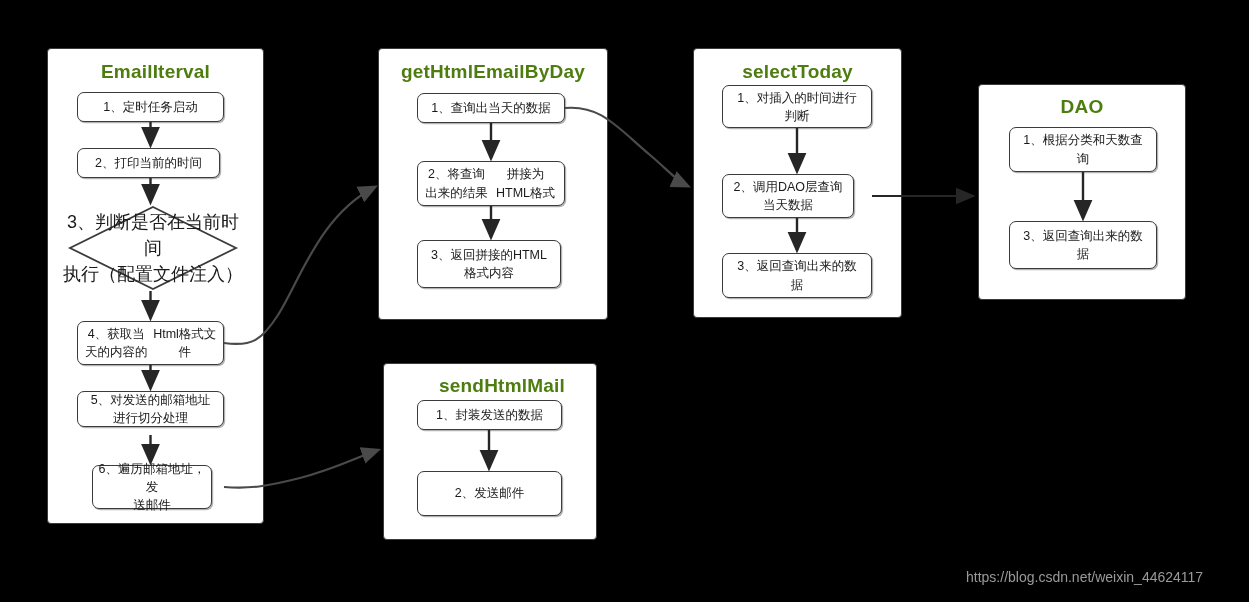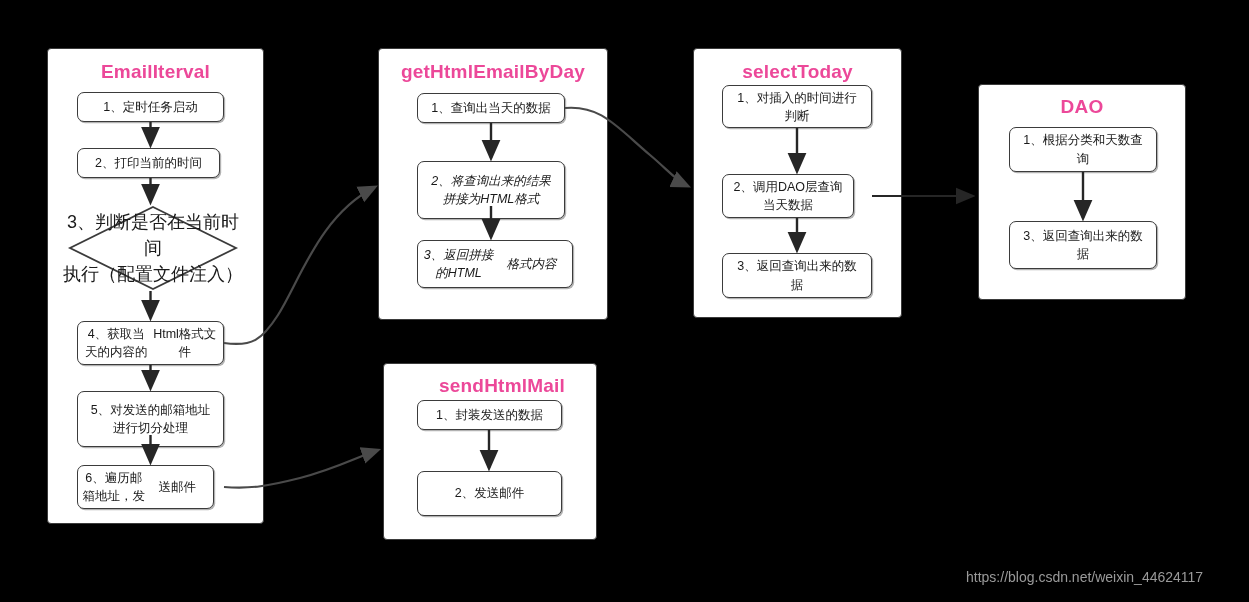--- a/index.html
+++ b/index.html
@@ -21,21 +21,21 @@
     border: 1.6px solid #3b3b3b;
     border-radius: 4px;
     box-sizing: border-box;
     box-shadow: 1.5px 1.5px 0 rgba(0,0,0,0.35);
   }
   .panel-title {
     position: absolute;
     left: 0;
     right: 0;
     text-align: center;
-    color: #ec4899;
+    color: #4d7c0f;
     font-weight: bold;
     font-size: 19px;
     letter-spacing: 0.2px;
     white-space: nowrap;
   }
   .node {
     position: absolute;
     box-sizing: border-box;
     background: #ffffff;
     border: 1.7px solid #3b3b3b;
@@ -114,44 +114,44 @@
       <div>3、判断是否在当前时间</div>
       <div>执行（配置文件注入）</div>
     </div>
   </div>
 
   <div class="node" style="left:77px; top:321px; width:147px; height:44px; ">
     <span>4、获取当天的内容的</span>
     <span>Html格式文件</span>
   </div>
 
-  <div class="node" style="left:77px; top:391px; width:147px; height:56px; flex-direction:column;">
+  <div class="node" style="left:77px; top:391px; width:147px; height:36px; flex-direction:column;">
     <span>5、对发送的邮箱地址</span>
     <span>进行切分处理</span>
   </div>
 
-  <div class="node" style="left:77px; top:465px; width:137px; height:44px; flex-direction:row;">
+  <div class="node" style="left:92px; top:465px; width:120px; height:44px; flex-direction:column;">
     <span>6、遍历邮箱地址，发</span>
     <span>送邮件</span>
   </div>
 
   <div class="panel" style="left:378px; top:48px; width:230px; height:272px;">
     <div class="panel-title" style="top:12px;">getHtmlEmailByDay</div>
   </div>
 
   <div class="node" style="left:417px; top:93px; width:148px; height:30px;">
     <span>1、查询出当天的数据</span>
   </div>
 
-  <div class="node" style="left:417px; top:161px; width:148px; height:58px; flex-direction:column;font-style:italic;">
+  <div class="node" style="left:417px; top:161px; width:148px; height:45px; flex-direction:row;">
     <span>2、将查询出来的结果</span>
     <span>拼接为HTML格式</span>
   </div>
 
-  <div class="node" style="left:417px; top:240px; width:156px; height:48px; font-style:italic;">
+  <div class="node" style="left:417px; top:240px; width:144px; height:48px; flex-direction:column;">
     <span>3、返回拼接的HTML</span>
     <span>格式内容</span>
   </div>
 
   <div class="panel" style="left:693px; top:48px; width:209px; height:270px;">
     <div class="panel-title" style="top:12px;">selectToday</div>
   </div>
 
   <div class="node" style="left:722px; top:85px; width:150px; height:43px; flex-direction:column;justify-content:flex-end;">
     <span>1、对插入的时间进行</span>

